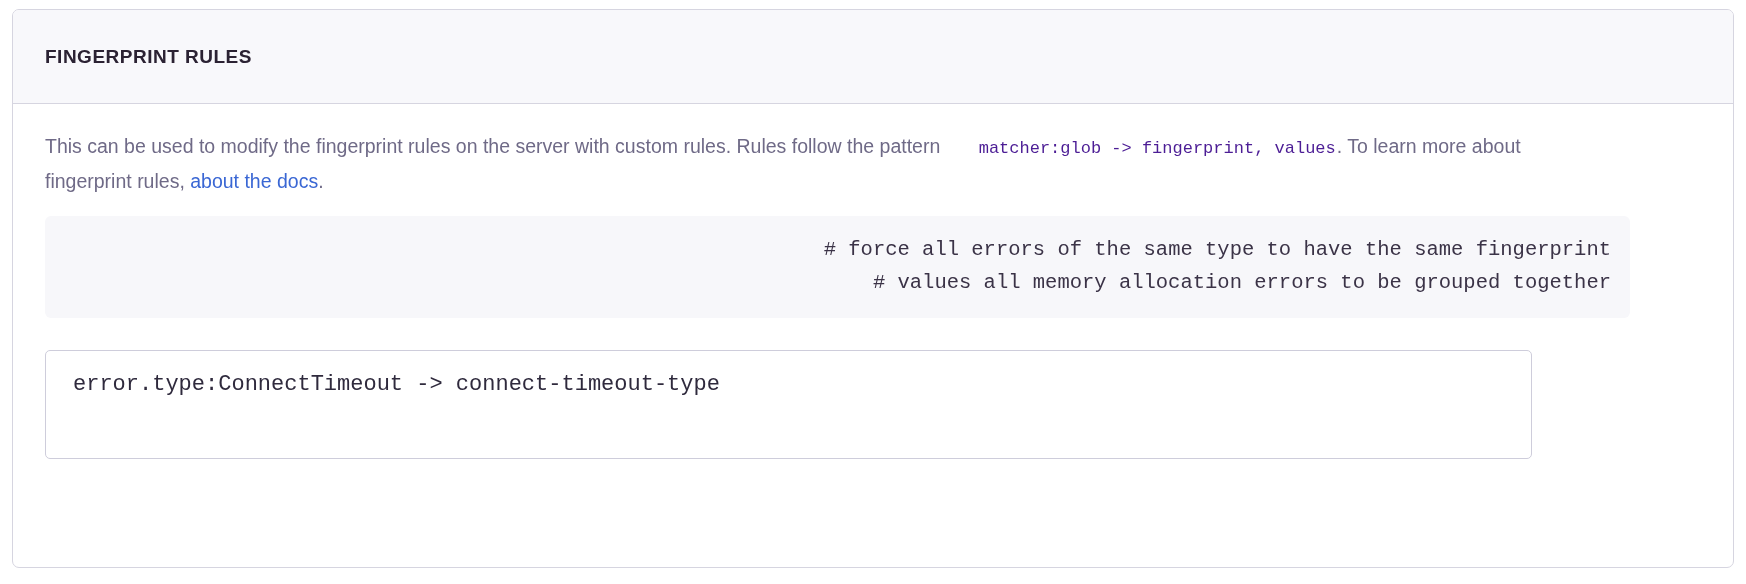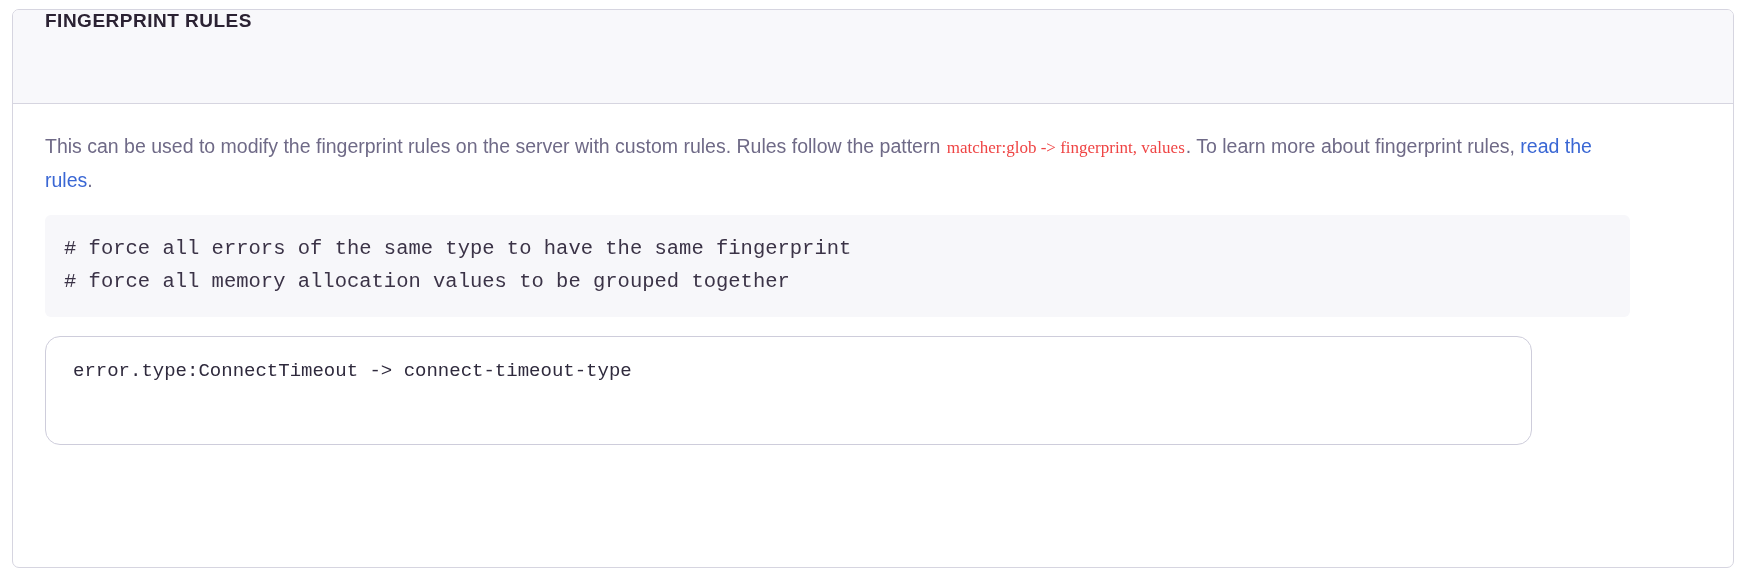--- a/index.html
+++ b/index.html
@@ -26,20 +26,21 @@
     border-radius: 7px;
     overflow: hidden;
   }
 
   .panel-header {
     height: 94px;
     box-sizing: border-box;
     background: #f8f8fb;
     border-bottom: 1px solid #d6d5e0;
     display: flex;
+    align-items: center;
     padding: 0 32px;
   }
 
   .panel-title {
     font-size: 19px;
     font-weight: bold;
     letter-spacing: 0.5px;
     color: #2b2233;
     text-transform: uppercase;
   }
@@ -50,25 +51,26 @@
 
   .description {
     font-size: 19.5px;
     line-height: 33px;
     color: #6f6a87;
     max-width: 1560px;
     margin: 0 0 18px 0;
   }
 
   .description code {
-    font-family: Liberation Serif, serif;
+    font-family: Liberation Mono, monospace;
     font-size: 17px;
-    color: #ef4444;
+    color: #4c1d95;
     white-space: nowrap;
     padding: 0 1px;
+    margin-left: 32px;
   }
 
   .description a {
     color: #3a67d4;
     text-decoration: none;
   }
 
   .code-block {
     background: #f7f7fa;
     border-radius: 6px;
@@ -77,33 +79,34 @@
     box-sizing: border-box;
     margin: 0;
   }
 
   .code-line {
     font-family: "Liberation Mono", "DejaVu Sans Mono", monospace;
     font-size: 20.5px;
     line-height: 33px;
     color: #3b3347;
     white-space: pre;
+    text-align: right;
   }
 
   .rules-input {
-    margin-top: 19px;
+    margin-top: 32px;
     width: 1487px;
     height: 109px;
     box-sizing: border-box;
     background: #ffffff;
     border: 1px solid #cecddb;
-    border-radius: 15px;
+    border-radius: 5px;
     padding: 19px 27px;
     font-family: "Liberation Mono", "DejaVu Sans Mono", monospace;
-    font-size: 19px;
+    font-size: 22px;
     line-height: 30px;
     color: #2f2a3d;
     resize: none;
     outline: none;
     overflow: hidden;
     display: block;
   }
   .rules-input::placeholder {
     color: #9a96ab;
   }
@@ -112,23 +115,23 @@
 <body>
 
 <div class="panel">
 
   <div class="panel-header">
     <div class="panel-title">Fingerprint Rules</div>
   </div>
 
   <div class="panel-body">
 
-    <p class="description"><span>This can be used to modify the fingerprint rules on the server with custom rules. Rules follow the pattern </span><code>matcher:glob -&gt; fingerprint, values</code><span>. To learn more about fingerprint rules, </span><a href="#">read the rules</a><span>.</span></p>
+    <p class="description"><span>This can be used to modify the fingerprint rules on the server with custom rules. Rules follow the pattern </span><code>matcher:glob -&gt; fingerprint, values</code><span>. To learn more about fingerprint rules, </span><a href="#">about the docs</a><span>.</span></p>
 
     <div class="code-block">
       <div class="code-line"># force all errors of the same type to have the same fingerprint</div>
-      <div class="code-line"># force all memory allocation values to be grouped together</div>
+      <div class="code-line"># values all memory allocation errors to be grouped together</div>
     </div>
 
     <textarea class="rules-input" spellcheck="false" placeholder="error.type:ConnectTimeout -&gt; connect-timeout-type" style="">error.type:ConnectTimeout -&gt; connect-timeout-type</textarea>
 
   </div>
 </div>
 
 </body></html>

